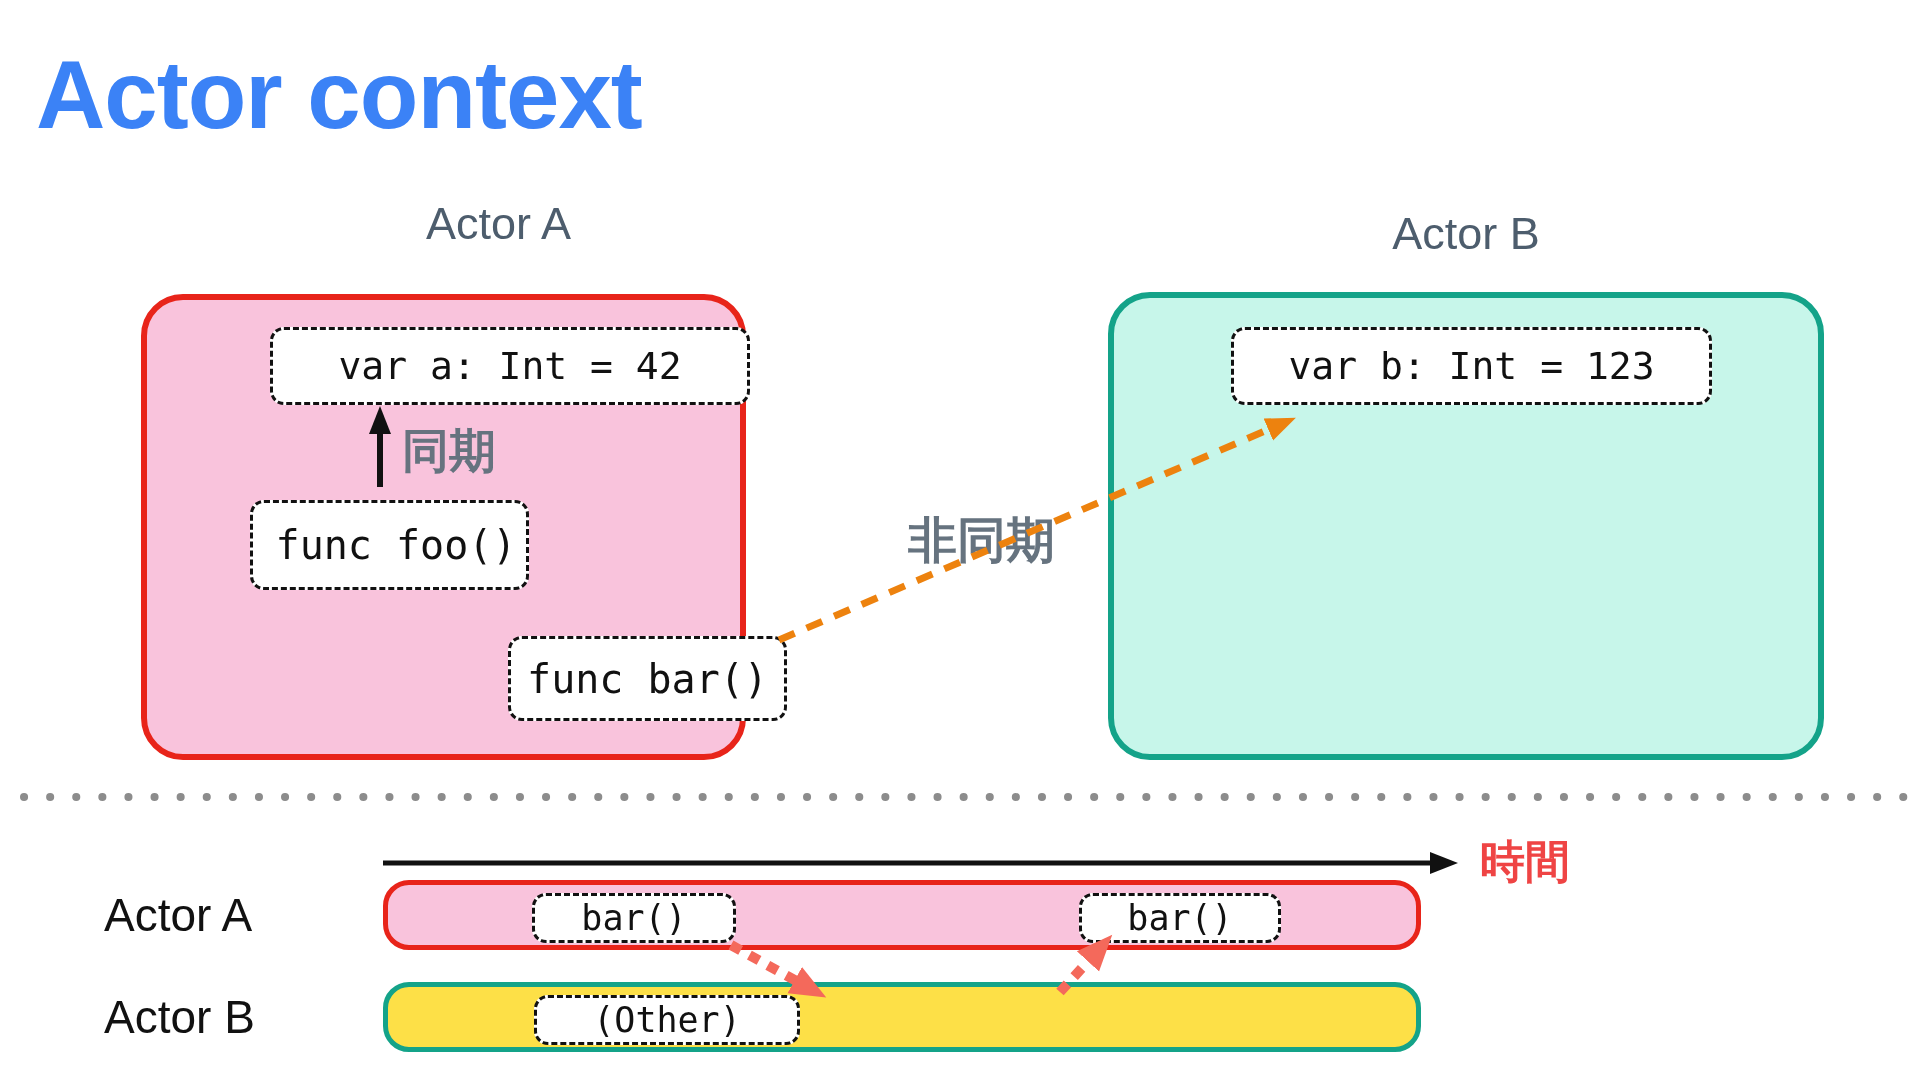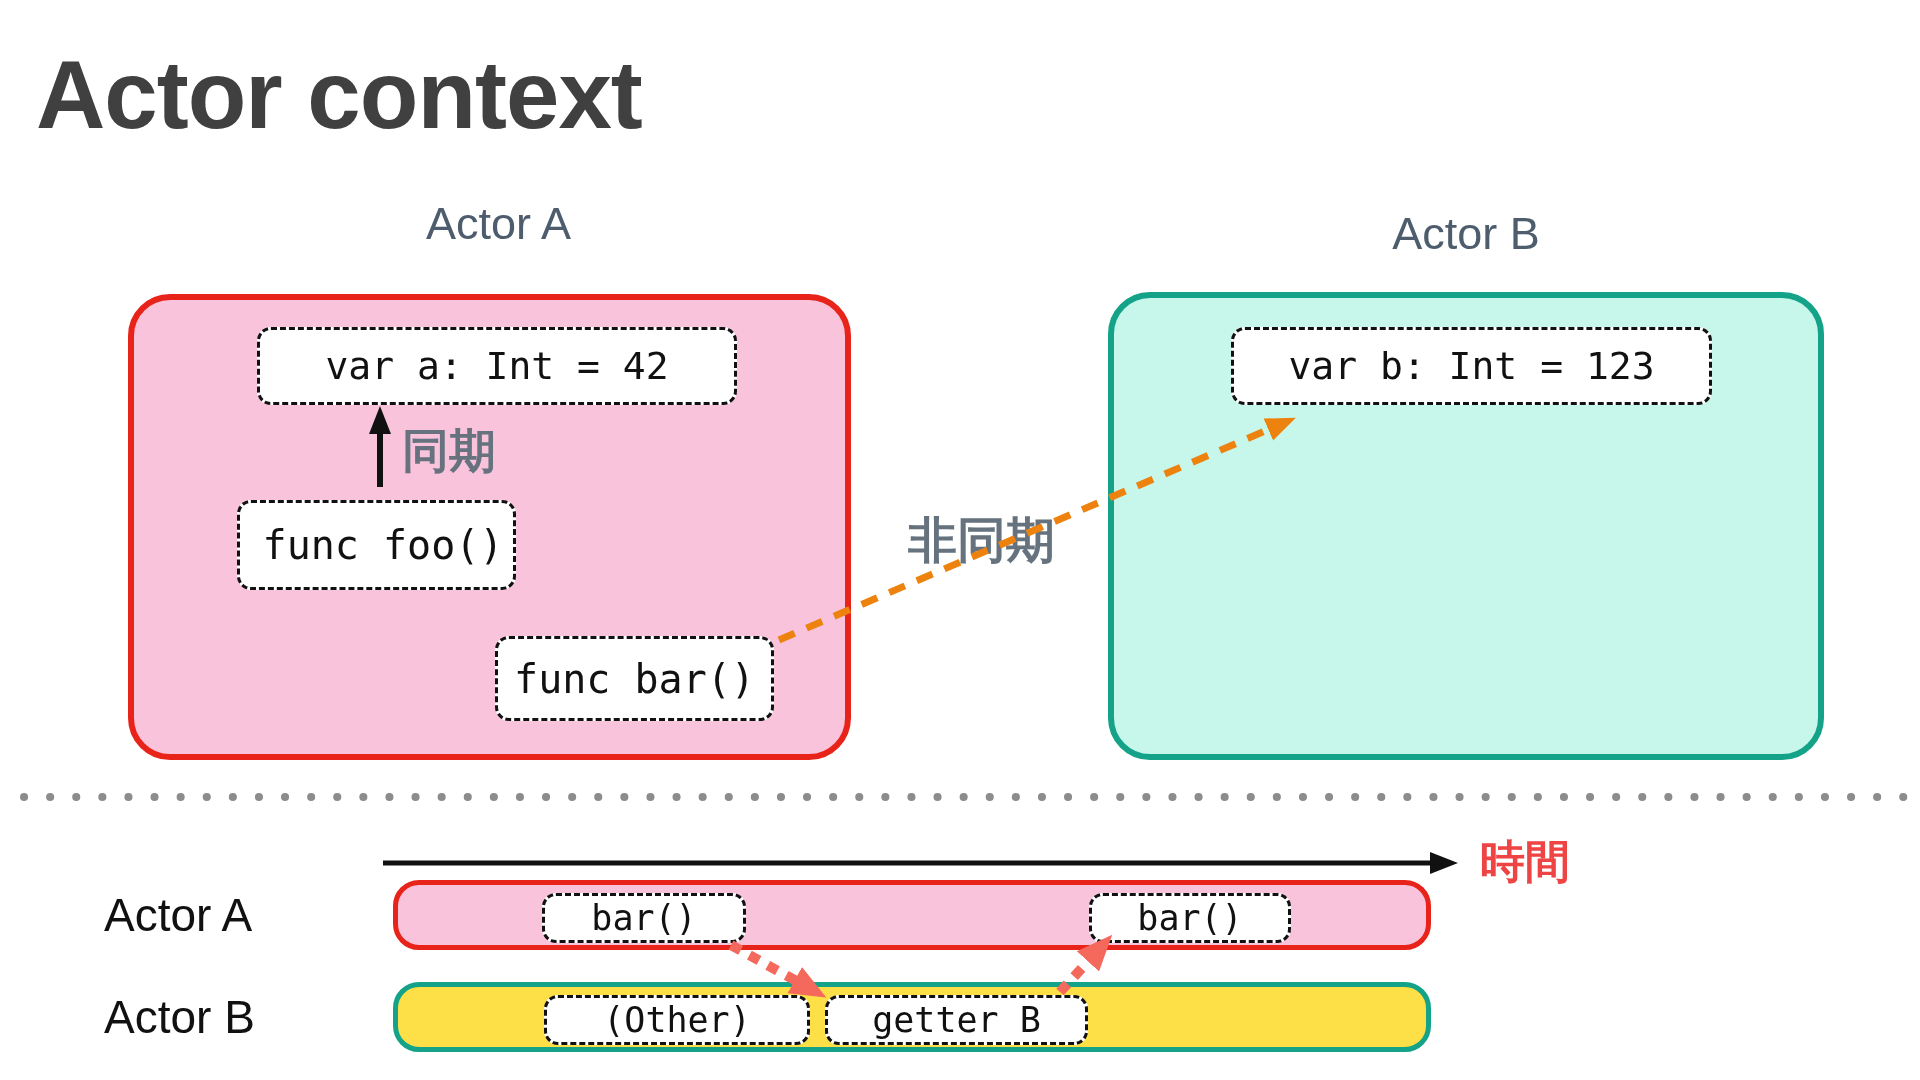--- a/index.html
+++ b/index.html
@@ -1,55 +1,55 @@
 <!DOCTYPE html>
 <html><head>
 <meta charset="utf-8">
 <style>
   html,body{margin:0;padding:0;background:#ffffff;}
   body{width:1920px;height:1080px;overflow:hidden;position:relative;
        font-family:"Liberation Sans","DejaVu Sans",sans-serif;}
   .abs{position:absolute;}
   .page-title{
-    left:36px;top:40px;font-size:96px;font-weight:700;color:#404040;
+    left:36px;top:40px;font-size:96px;font-weight:700;color:#3b82f6;
     letter-spacing:-1px;
   }
   .actor-title{
     font-size:45px;color:#4D5D6D;text-align:center;font-weight:500;
   }
   .actor-box{
     border-radius:42px;box-sizing:border-box;
   }
   .actor-box.a{background:#F9C3DC;border:6px solid #E8241A;}
   .actor-box.b{background:#C7F6EA;border:6px solid #14A389;padding-left:8px;}
   .code-box{
     position:absolute;background:#ffffff;border:3.5px dashed #111111;
     border-radius:14px;display:flex;align-items:center;justify-content:center;
     font-family:"DejaVu Sans Mono","Liberation Mono",monospace;color:#111111;
     box-sizing:border-box;white-space:nowrap;
   }
   .jp-label{color:#66737F;font-weight:700;}
   .row-label{font-size:46px;color:#111111;font-weight:500;}
   .time-bar{
-    border-radius:26px;box-sizing:border-box;margin-left:10px;
+    border-radius:26px;box-sizing:border-box;
   }
   .time-bar.a{background:#F9C3DC;border:5px solid #E8241A;}
   .time-bar.b{background:#fde047;border:5px solid #14A389;}
   svg.overlay{position:absolute;left:0;top:0;z-index:10;pointer-events:none;}
 </style>
 </head>
 <body>
 
 <div class="abs page-title">Actor context</div>
 
 <div class="abs actor-title" style="left:137px;top:198px;width:723px;">Actor A</div>
 
 <div class="abs actor-title" style="left:1108px;top:208px;width:716px;">Actor B</div>
 
-<div class="abs actor-box a" style="left:128px;top:294px;width:723px;height:466px;text-align:right;">
+<div class="abs actor-box a" style="left:141px;top:294px;width:605px;height:466px;text-align:right;">
   <div class="code-box" style="left:123px;top:27px;width:480px;height:78px;font-size:38px;">var a: Int = 42</div>
   <div class="code-box" style="left:103px;top:200px;width:279px;height:90px;font-size:40px;padding-left:13px;">func foo()</div>
   <div class="code-box" style="left:361px;top:336px;width:279px;height:85px;font-size:40px;">func bar()</div>
 </div>
 
 <div class="abs actor-box b" style="left:1108px;top:292px;width:716px;height:468px;">
   <div class="code-box" style="left:117px;top:29px;width:481px;height:78px;font-size:38px;">var b: Int = 123</div>
 </div>
 
 <div class="abs jp-label" style="left:402px;top:420px;font-size:47px;">同期</div>
@@ -60,21 +60,20 @@
 <div class="abs row-label" style="left:104px;top:888px;">Actor A</div>
 <div class="abs row-label" style="left:104px;top:990px;">Actor B</div>
 
 <div class="abs time-bar a" style="left:383px;top:880px;width:1038px;height:70px;">
   <div class="code-box" style="left:144px;top:8px;width:204px;height:50px;font-size:35px;">bar()</div>
   <div class="code-box" style="left:691px;top:8px;width:202px;height:50px;font-size:35px;">bar()</div>
 </div>
 
 <div class="abs time-bar b" style="left:383px;top:982px;width:1038px;height:70px;">
   <div class="code-box" style="left:146px;top:8px;width:266px;height:50px;font-size:35px;">(Other)</div>
-  <div class="code-box" style="left:427px;top:8px;width:263px;height:50px;font-size:35px;">getter B</div>
 </div>
 
 <svg class="overlay" width="1920" height="1080" viewBox="0 0 1920 1080">
   <defs>
     <marker id="ah-black" markerUnits="userSpaceOnUse" markerWidth="32" markerHeight="26" refX="4" refY="13" orient="auto">
       <path d="M0,2 L28,13 L0,24 z" fill="#111111"></path>
     </marker>
     <marker id="ah-orange" markerUnits="userSpaceOnUse" markerWidth="34" markerHeight="28" refX="4" refY="14" orient="auto">
       <path d="M0,2 L30,14 L0,26 z" fill="#ED820E"></path>
     </marker>

